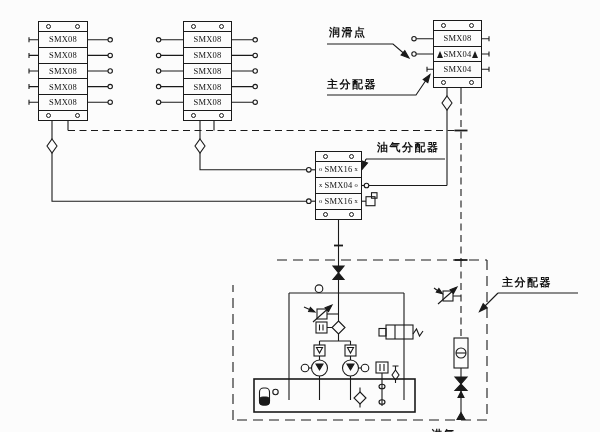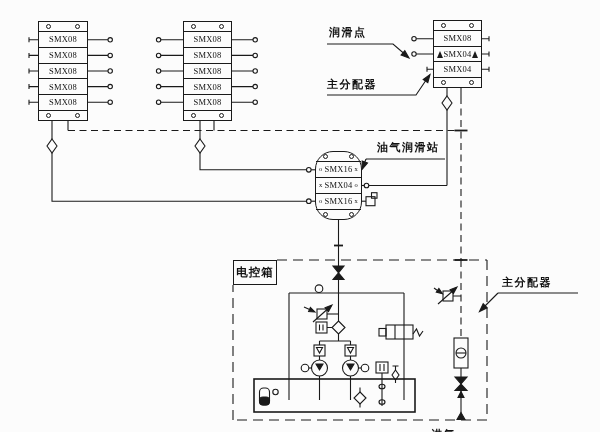--- a/index.html
+++ b/index.html
@@ -274,21 +274,21 @@
     <div class="row">
           <span>SMX04</span>
         </div>
   </div>
   <div class="cap cap-b">
     <span class="hole"></span>
     <span class="hole"></span>
   </div>
 </div>
 
-<div class="block" style="left:315px;top:151px;width:47px;height:69px;border-radius:18px;">
+<div class="block" style="left:315px;top:151px;width:47px;height:69px;">
   <div class="cap cap-t">
     <span class="hole"></span>
     <span class="hole"></span>
   </div>
   <div class="rows">
     <div class="row row-sides">
       <span class="mark">o</span>
       <span>SMX16</span>
       <span class="mark">x</span>
     </div>
@@ -304,20 +304,17 @@
     </div>
   </div>
   <div class="cap cap-b">
     <span class="hole"></span>
     <span class="hole"></span>
   </div>
 </div>
 
 <div class="cjk" style="left:329px;top:27px;">润滑点</div>
 <div class="cjk" style="left:327px;top:79px;">主分配器</div>
-<div class="cjk" style="left:377px;top:142px;">油气润滑站</div>
+<div class="cjk" style="left:377px;top:142px;">油气分配器</div>
 <div class="cjk" style="left:502px;top:277px;">主分配器</div>
 <div class="cjk" style="left:431px;top:397px;margin-top:32px;">进气</div>
-<div class="ctrlbox">
-  <span>电控箱</span>
-</div>
 
 </div>
 
 </body></html>

